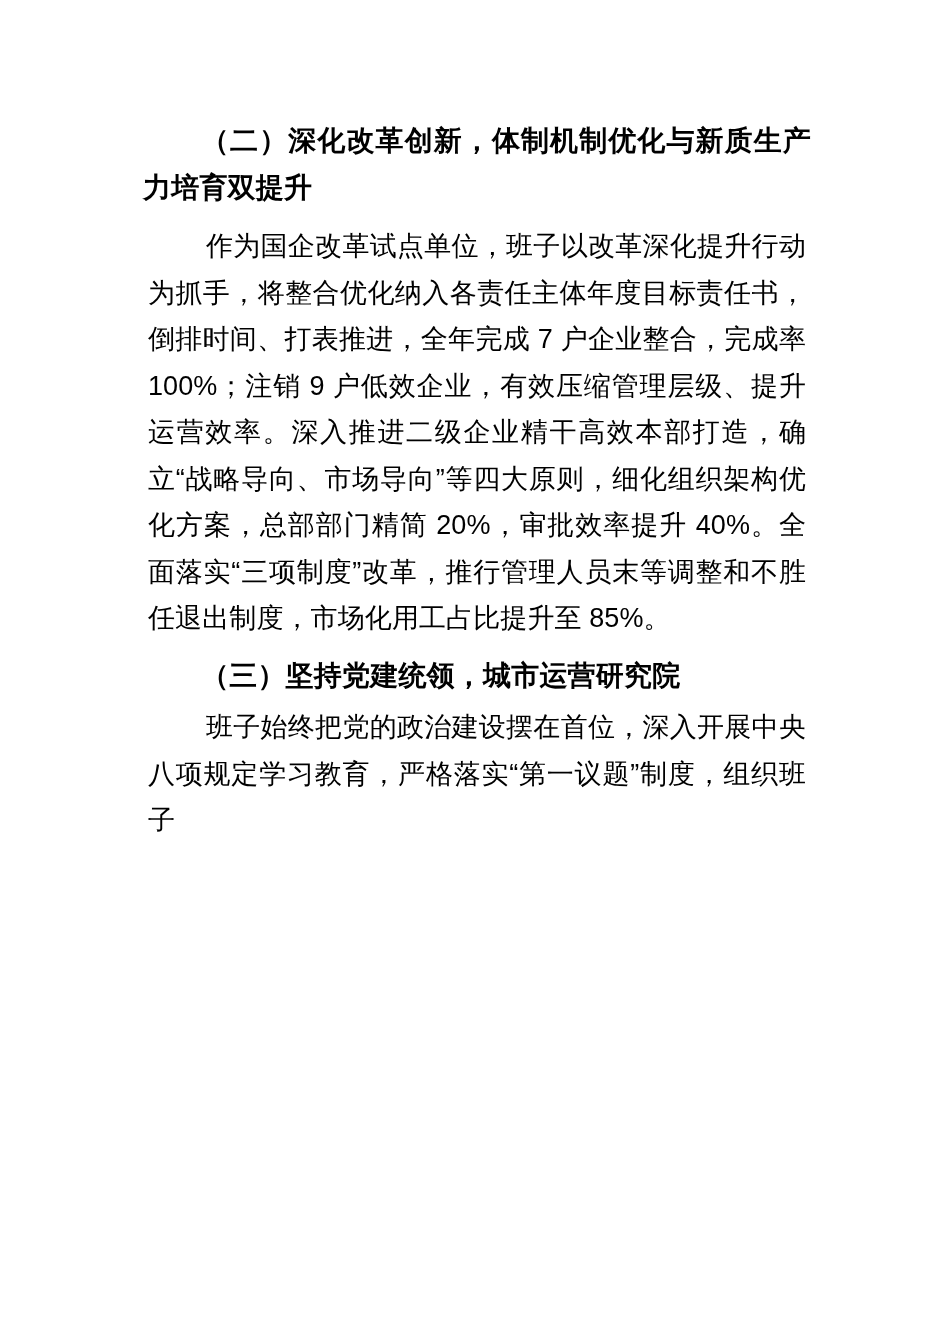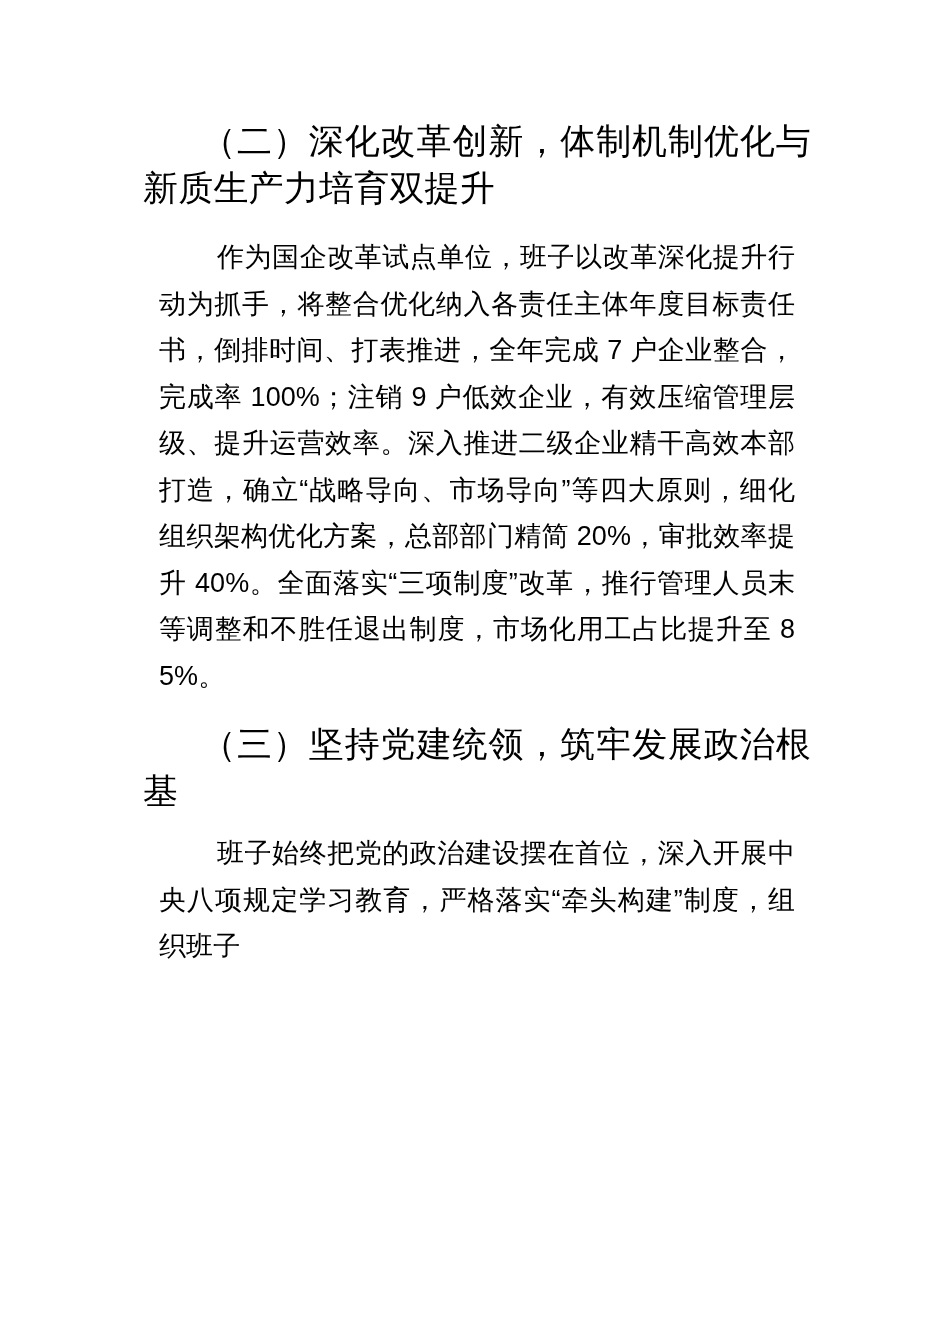--- a/index.html
+++ b/index.html
@@ -22,57 +22,57 @@
     box-sizing: border-box;
     overflow: hidden;
   }
   .content {
     position: absolute;
     left: 143px;
     top: 118px;
     width: 668px;
   }
   .doc-heading {
-    font-size: 35px;
-    font-weight: normal;
+    font-size: 28px;
+    font-weight: bold;
     line-height: 46.5px;
     letter-spacing: 0.2px;
     text-align: justify;
     text-justify: inter-ideograph;
     text-indent: 58px;
     margin: 0 0 4px 0;
     word-break: break-all;
   }
   .doc-para {
     font-size: 27px;
     font-weight: normal;
     line-height: 46.5px;
     letter-spacing: 0.1px;
     text-align: justify;
     text-justify: inter-ideograph;
     text-indent: 58px;
-    margin: 16px;
+    margin: 5px;
     word-break: break-all;
   }
   .gap-sm { height: 3px; }
   .gap-md { height: 6px; }
 </style>
 </head>
 <body>
 
 <div class="page">
   <div class="content">
 
     <h2 class="doc-heading">（二）深化改革创新，体制机制优化与新质生产力培育双提升</h2>
 
     <div class="gap-sm"></div>
 
     <p class="doc-para">作为国企改革试点单位，班子以改革深化提升行动为抓手，将整合优化纳入各责任主体年度目标责任书，倒排时间、打表推进，全年完成 7 户企业整合，完成率 100%；注销 9 户低效企业，有效压缩管理层级、提升运营效率。深入推进二级企业精干高效本部打造，确立“战略导向、市场导向”等四大原则，细化组织架构优化方案，总部部门精简 20%，审批效率提升 40%。全面落实“三项制度”改革，推行管理人员末等调整和不胜任退出制度，市场化用工占比提升至 85%。</p>
 
 
     <div class="gap-md"></div>
 
-    <h2 class="doc-heading">（三）坚持党建统领，筑牢发展政治根基</h2>
+    <h2 class="doc-heading">（三）坚持党建统领，城市运营研究院</h2>
 
-    <p class="doc-para">班子始终把党的政治建设摆在首位，深入开展中央八项规定学习教育，严格落实“牵头构建”制度，组织班子</p>
+    <p class="doc-para">班子始终把党的政治建设摆在首位，深入开展中央八项规定学习教育，严格落实“第一议题”制度，组织班子</p>
 
   </div>
 </div>
 
 </body></html>

